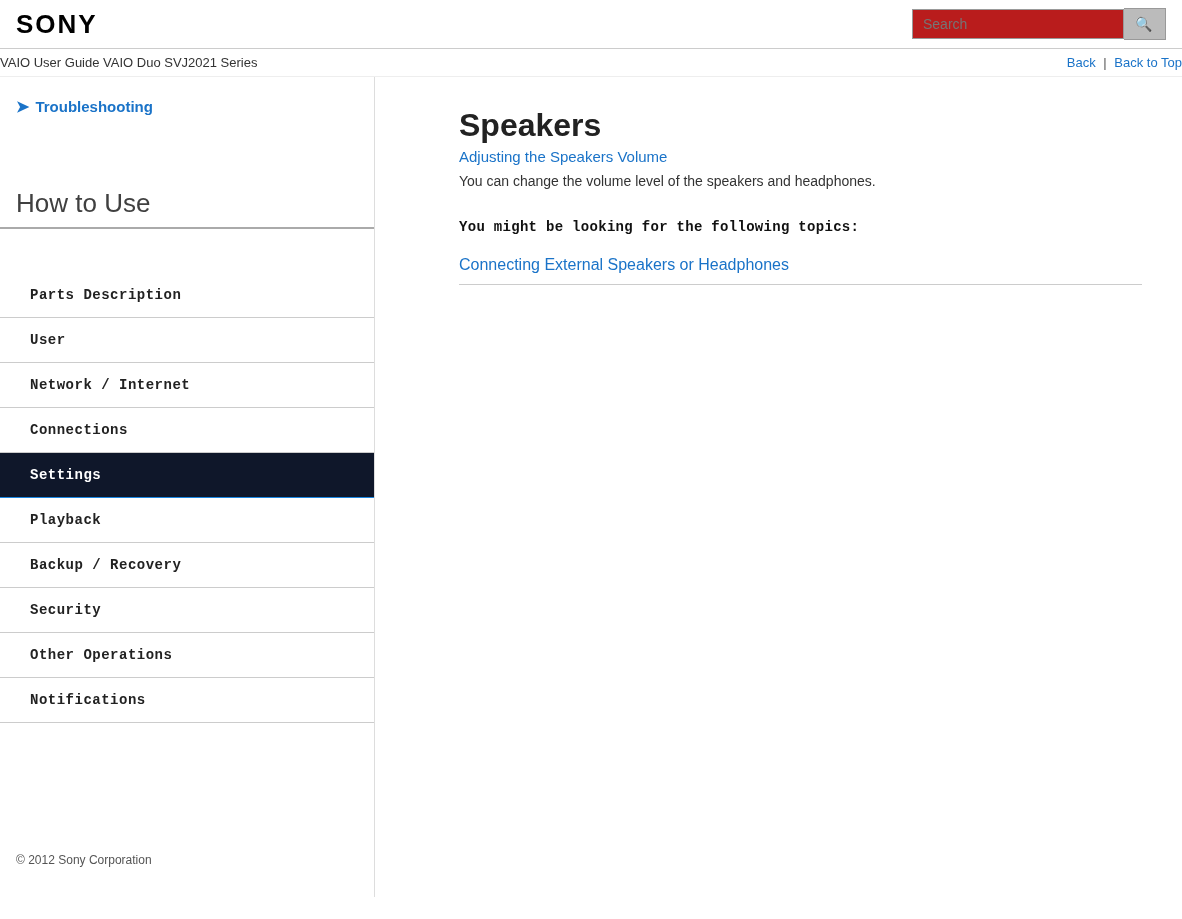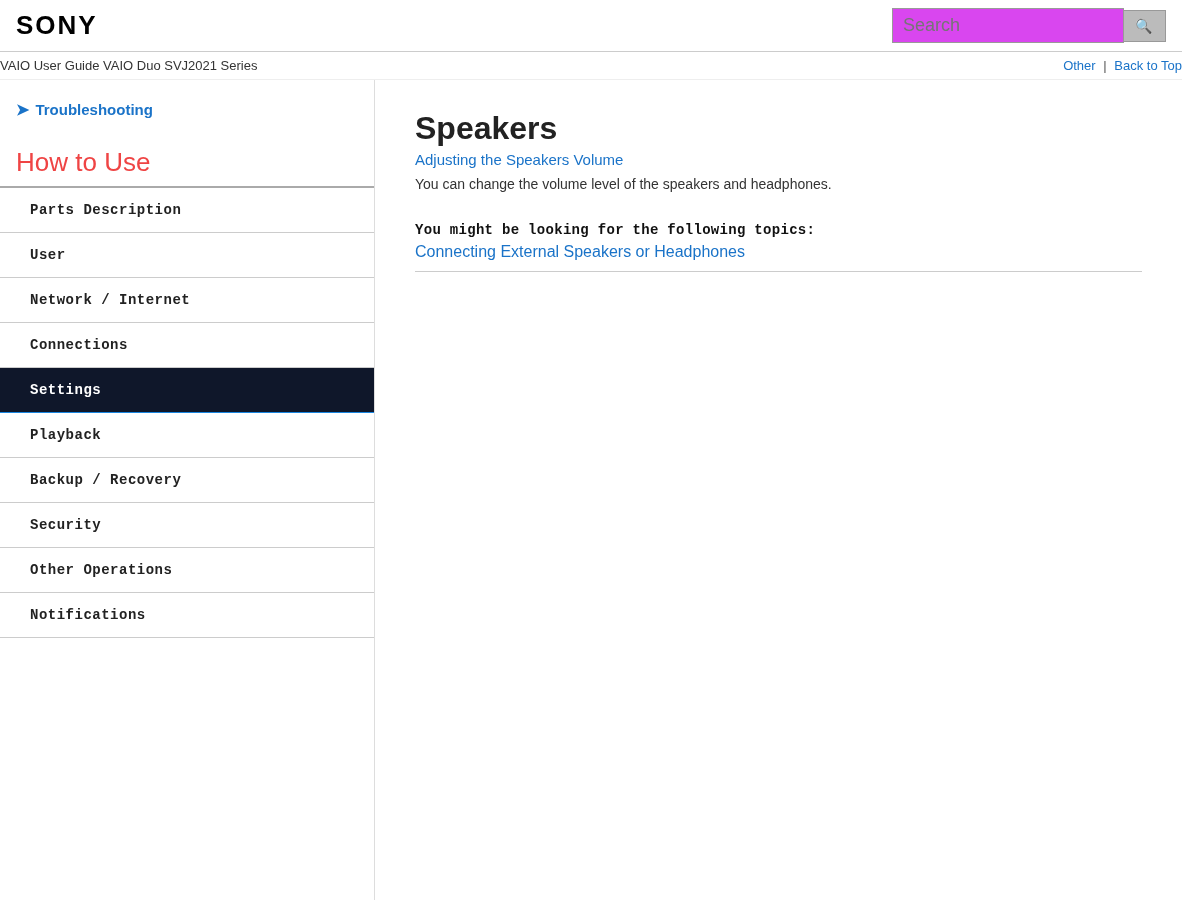--- a/index.html
+++ b/index.html
@@ -1,15 +1,15 @@
 <!DOCTYPE html>
 <html><head>
   <meta charset="utf-8">
   <style>
-    * { margin: 0; padding: 0; box-sizing: border-box; }
+    * { margin: 0; padding: 0; box-sizing: border-box; gap: 44px; }
     body {
       font-family: Arial, sans-serif;
       background: #fff;
       color: #333;
       width: 1182px;
       min-height: 919px;
       position: relative;
     }
 
     
@@ -27,26 +27,26 @@
       font-weight: bold;
       letter-spacing: 2px;
       color: #000;
     }
     #search-area {
       display: flex;
       align-items: center;
       gap: 0;
     }
     #search-input {
-      width: 232px;
+      width: 212px;
       padding: 6px 10px;
       border: 1px solid #999;
-      font-size: 18px;
+      font-size: 14px;
       outline: none;
-      background: #d946ef;
+      background: #b91c1c;
     }
     #search-button {
       width: 42px;
       height: 32px;
       background: #bbb;
       border: 1px solid #999;
       border-left: none;
       cursor: pointer;
       display: flex;
       align-items: center;
@@ -109,21 +109,21 @@
     }
     #troubleshooting-arrow {
       color: #1a73c8;
       font-size: 16px;
       font-weight: bold;
     }
 
     #how-to-use-label {
       font-size: 26px;
       font-weight: 300;
-      color: #ef4444;
+      color: #404040;
       padding: 18px 16px 8px 16px;
       border-bottom: 2px solid #aaa;
       margin-bottom: 0;
     }
 
     .nav-item {
       padding: 14px 16px 14px 30px;
       font-size: 14px;
       font-weight: bold;
       letter-spacing: 0.5px;
@@ -170,21 +170,21 @@
       font-size: 14px;
       color: #333;
       margin-bottom: 30px;
     }
 
     #related-topics-label {
       font-size: 14px;
       font-weight: bold;
       font-family: 'Courier New', monospace;
       color: #111;
-      margin-bottom: 5px;
+      margin-bottom: 21px;
       letter-spacing: 0.3px;
     }
 
     #related-link {
       color: #1a73c8;
       font-size: 16px;
       text-decoration: none;
       display: block;
       margin-bottom: 8px;
     }
@@ -204,21 +204,21 @@
     <input id="search-input" type="text" placeholder="Search" style="">
     <button id="search-button">
       <span id="search-button-icon">🔍</span>
     </button>
   </div>
 </div>
 
 <div id="breadcrumb-bar">
   <span id="guide-text">VAIO User Guide VAIO Duo SVJ2021 Series</span>
   <div id="back-links">
-    <a href="#">Other</a>
+    <a href="#">Back</a>
     <span id="back-separator">|</span>
     <a href="#">Back to Top</a>
   </div>
 </div>
 
 <div id="main-layout">
 
   <div id="sidebar">
 
     <div id="troubleshooting-section">
@@ -236,20 +236,23 @@
       <div class="nav-item">Network / Internet</div>
       <div class="nav-item">Connections</div>
       <div class="nav-item active">Settings</div>
       <div class="nav-item">Playback</div>
       <div class="nav-item">Backup / Recovery</div>
       <div class="nav-item">Security</div>
       <div class="nav-item">Other Operations</div>
       <div class="nav-item">Notifications</div>
     </div>
 
+    <div id="sidebar-footer">
+      <span>© 2012 Sony Corporation</span>
+    </div>
   </div>
 
   <div id="content-area">
     <h1 id="page-title">Speakers</h1>
     <a href="#" id="article-link">Adjusting the Speakers Volume</a>
     <p id="article-description">You can change the volume level of the speakers and headphones.</p>
 
     <p id="related-topics-label">You might be looking for the following topics:</p>
     <a href="#" id="related-link">Connecting External Speakers or Headphones</a>
 

